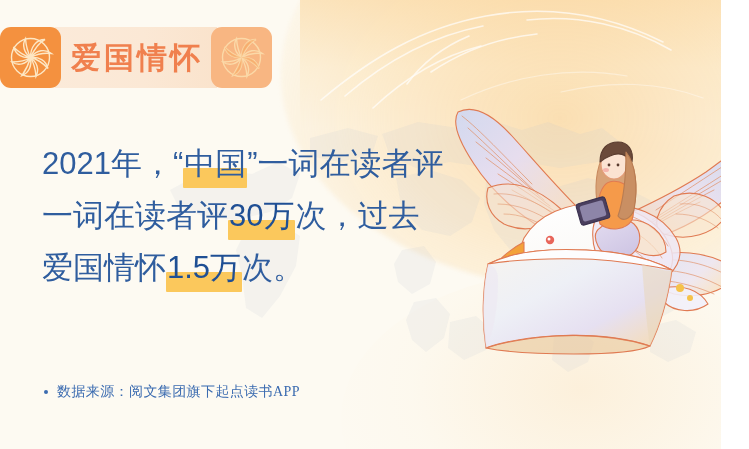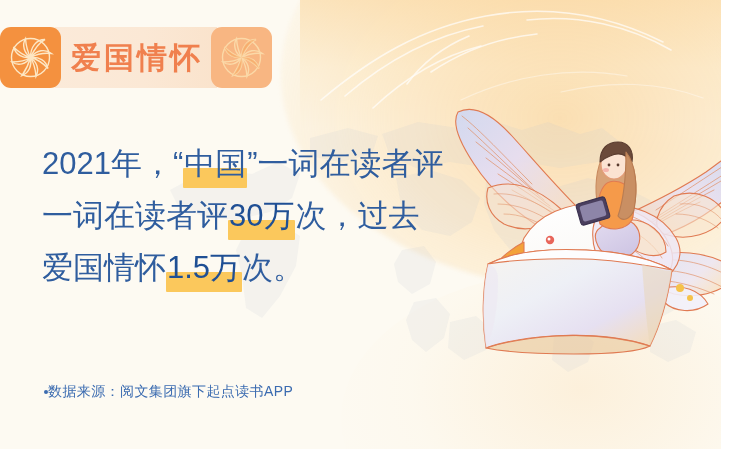--- a/index.html
+++ b/index.html
@@ -159,23 +159,25 @@
     font-weight: 400;
   }
 
   
   .source-note {
     position: absolute;
     left: 44px;
     top: 383px;
     display: flex;
     align-items: center;
+    gap: 9px;
     font-size: 14px;
     color: #3b6bb0;
     letter-spacing: .4px;
+    font-family: Liberation Serif, serif;
   }
   .src-dot {
     width: 4px; height: 4px;
     border-radius: 50%;
     background: #3b6bb0;
     flex: 0 0 4px;
   }
 
   
   .illustration {

